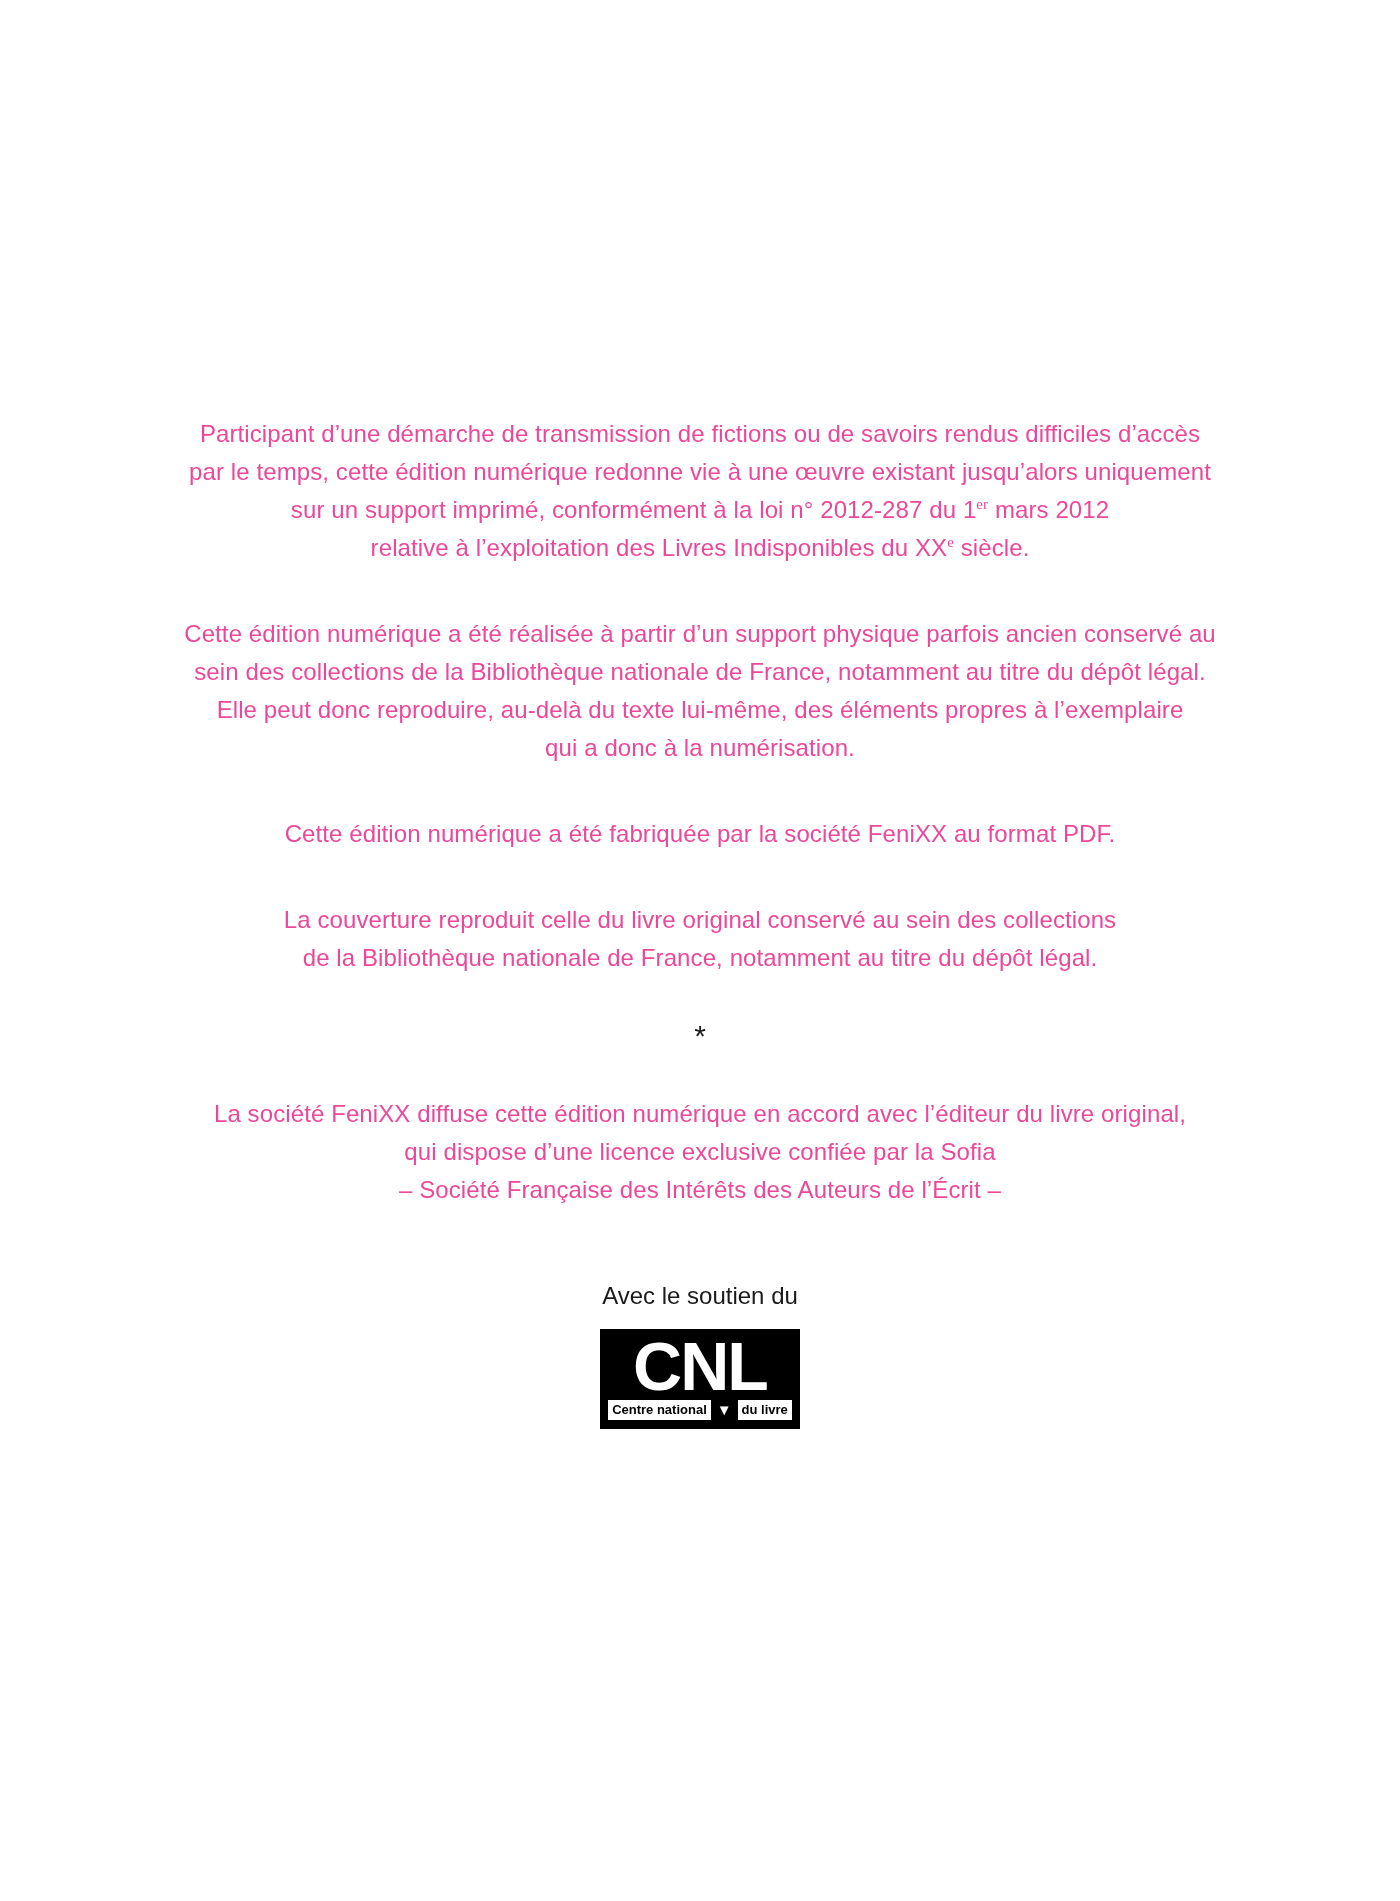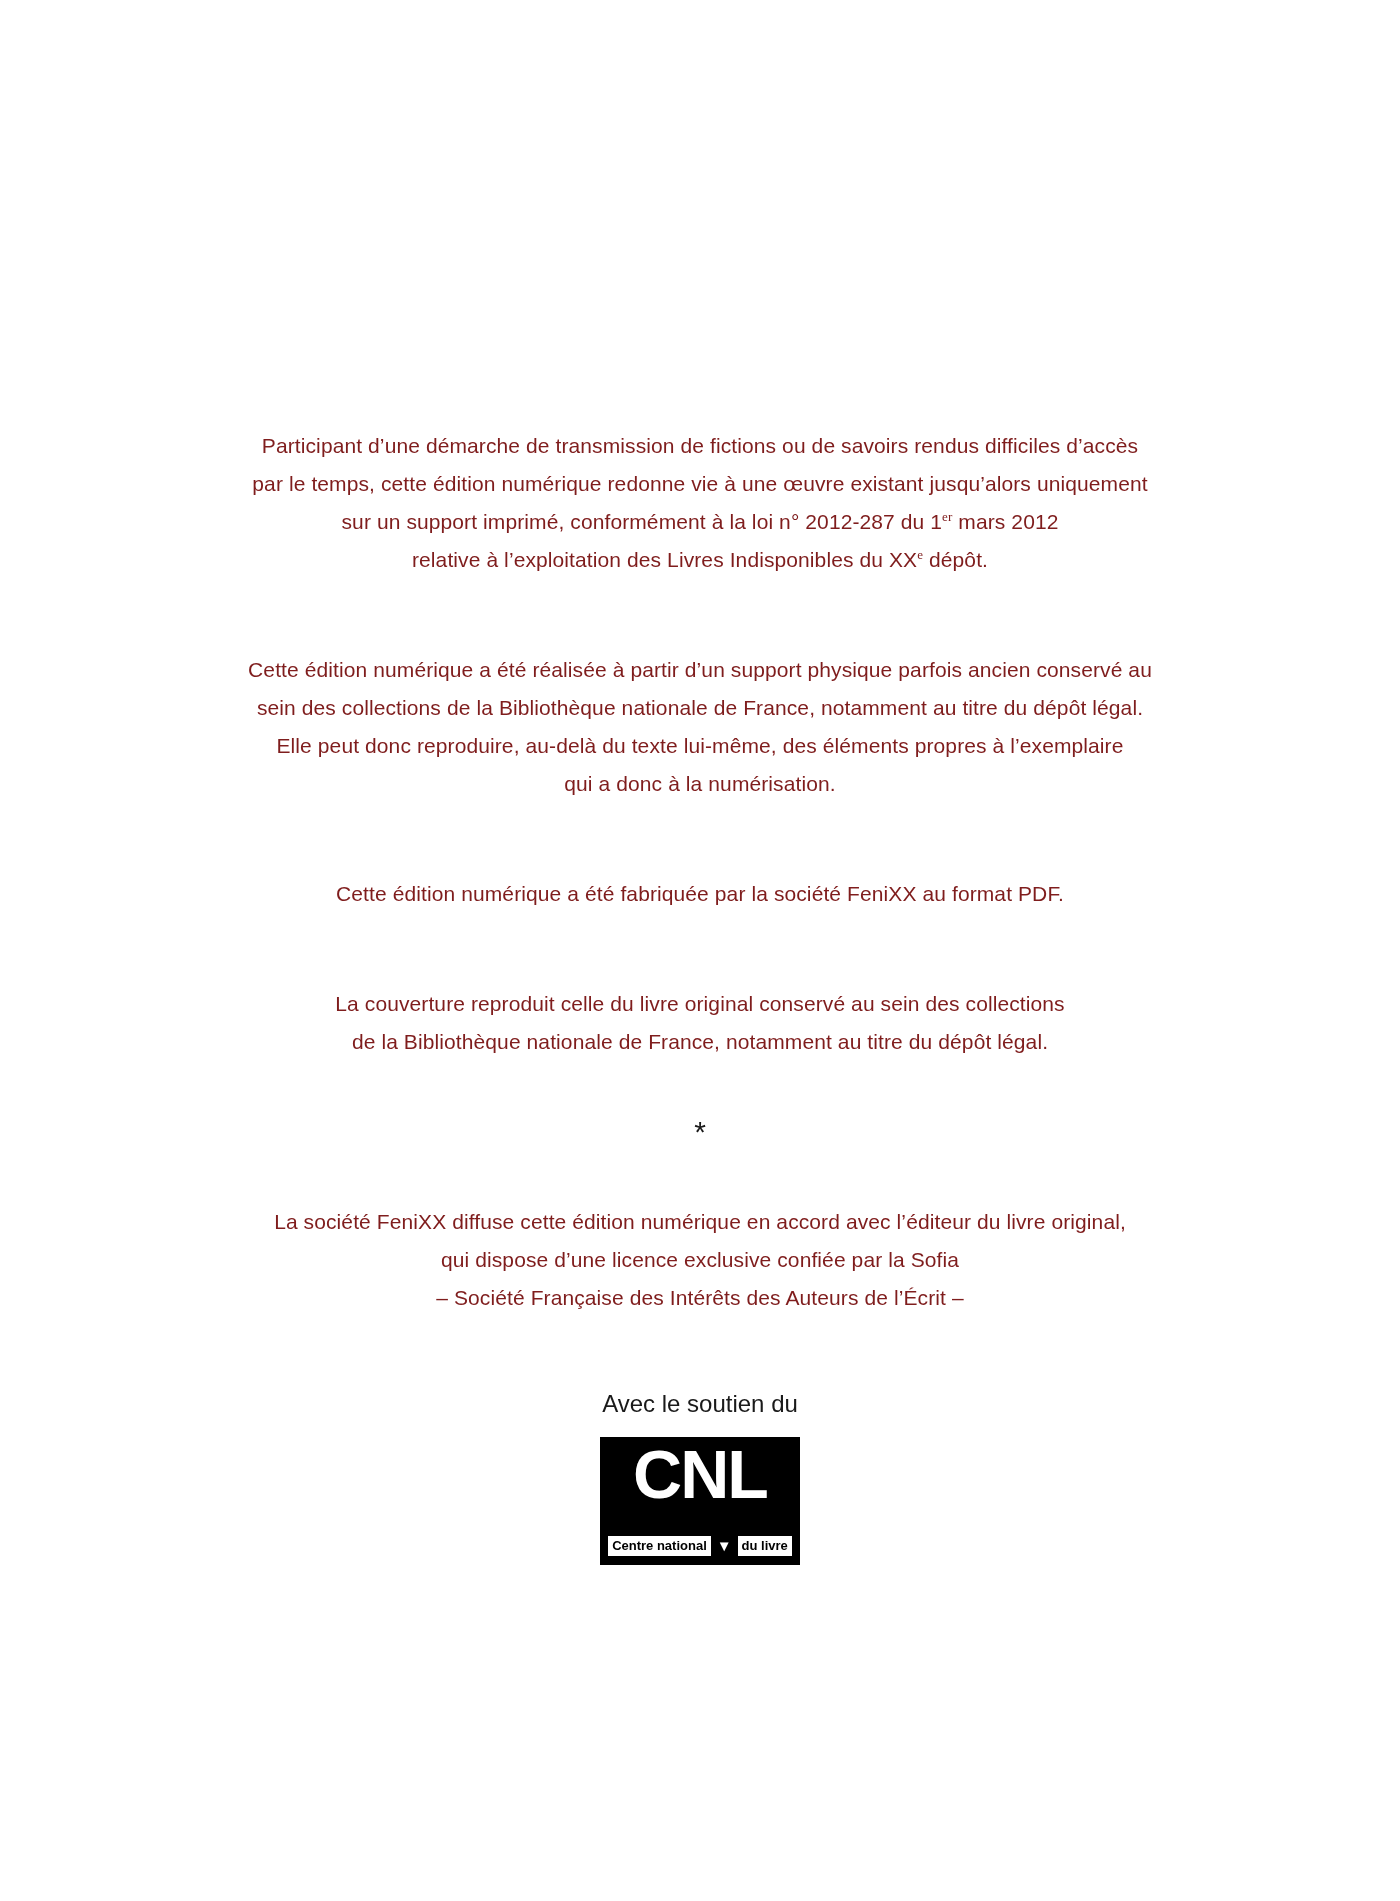--- a/index.html
+++ b/index.html
@@ -24,25 +24,25 @@
     position: relative;
   }
   .content {
     position: absolute;
     left: 0;
     right: 0;
     top: 415px;
     text-align: center;
   }
   p.para {
-    margin: 12px;
+    margin: 0;
     padding: 0;
-    font-size: 21px;
+    font-size: 24px;
     line-height: 38px;
-    color: #7f1d1d;
+    color: #ec4899;
     text-align: center;
     letter-spacing: 0.1px;
   }
   .gap-lg { height: 48px; }
   .gap-md { height: 42px; }
   .star {
     font-size: 30px;
     line-height: 34px;
     margin: 0;
     text-align: center;
@@ -60,21 +60,21 @@
   }
   .logo-caption {
     font-size: 24px;
     line-height: 30px;
     color: #1a1a1a;
     margin-bottom: 4px;
     font-family: "Liberation Sans", sans-serif;
   }
   .cnl {
     width: 200px;
-    height: 128px;
+    height: 100px;
     margin: 18px auto;
     background: #000000;
     position: relative;
     display: block;
   }
   .cnl-main {
     position: absolute;
     top: 2px;
     left: 0;
     right: 0;
@@ -118,21 +118,21 @@
 </head>
 <body>
 
 <div class="page">
   <div class="content">
 
     <p class="para">
       <span>Participant d’une démarche de transmission de fictions ou de savoirs rendus difficiles d’accès</span><br>
       <span>par le temps, cette édition numérique redonne vie à une œuvre existant jusqu’alors uniquement</span><br>
       <span>sur un support imprimé, conformément à la loi n° <span>2012-287</span> du <span>1</span><sup>er</sup><span> mars 2012</span></span><br>
-      <span>relative à l’exploitation des Livres Indisponibles du <span>XX</span><sup>e</sup><span> dépôt.</span></span>
+      <span>relative à l’exploitation des Livres Indisponibles du <span>XX</span><sup>e</sup><span> siècle.</span></span>
     </p>
 
     <div class="gap-lg"></div>
 
     <p class="para">
       <span>Cette édition numérique a été réalisée à partir d’un support physique parfois ancien conservé au</span><br>
       <span>sein des collections de la Bibliothèque nationale de France, notamment au titre du dépôt légal.</span><br>
       <span>Elle peut donc reproduire, au-delà du texte lui-même, des éléments propres à l’exemplaire</span><br>
       <span>qui a donc à la numérisation.</span>
     </p>

